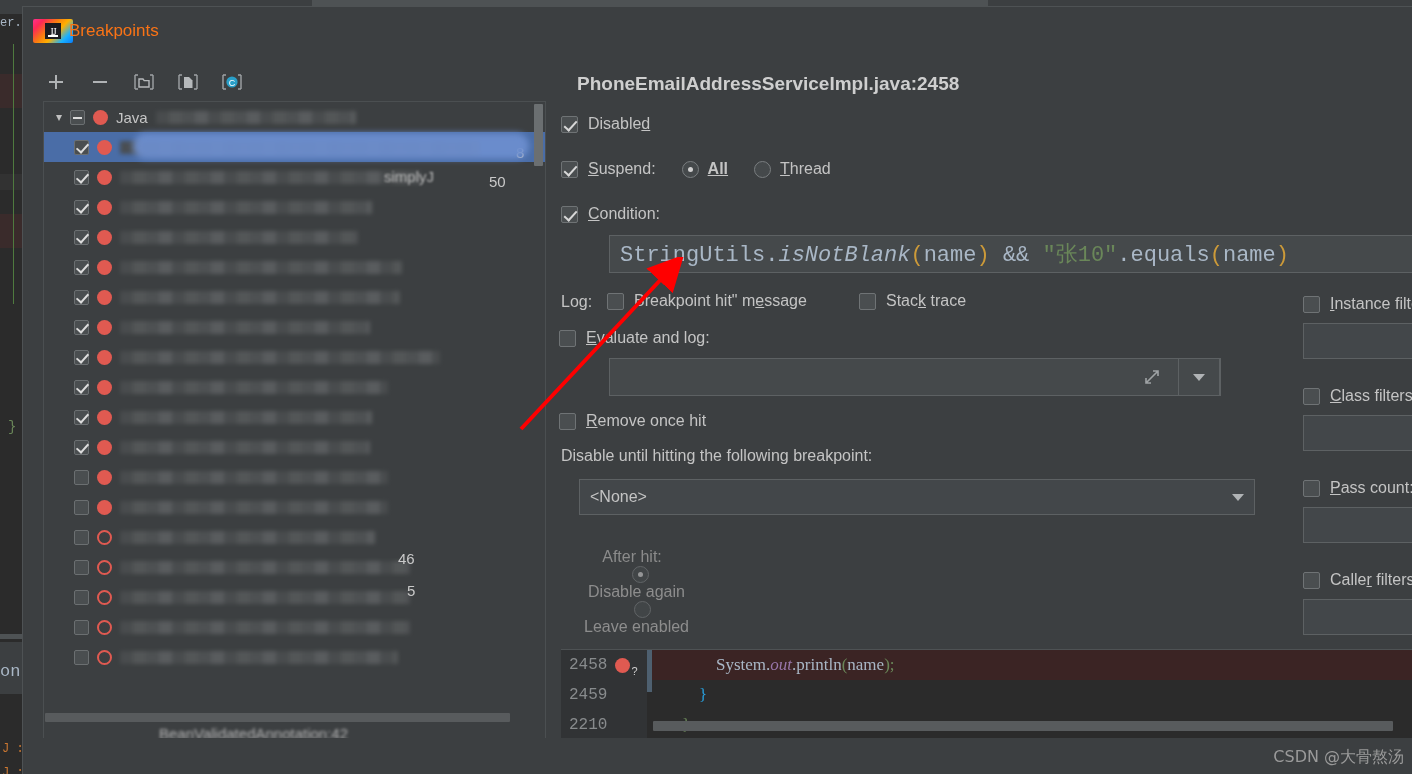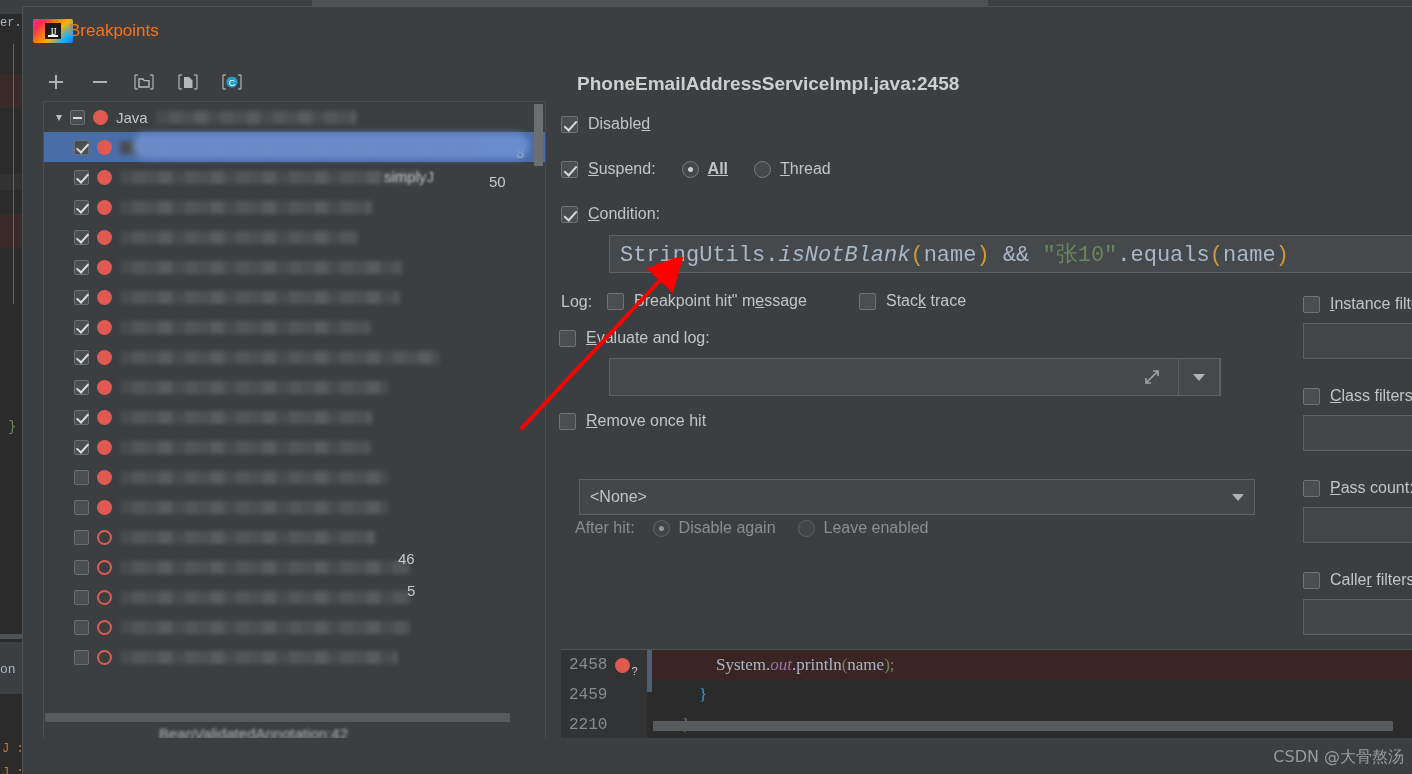--- a/index.html
+++ b/index.html
@@ -16,21 +16,21 @@
   .bg-tab-strip { position: absolute; left: 0; top: 0; width: 312px; height: 14px; background: #3c3f41; }
   .bg-tab-active { position: absolute; left: 312px; top: 0; width: 676px; height: 13px; background: #4e5254; border-bottom: 1px solid #5a5d5f; }
   .bg-tabtext { position: absolute; left: 0; top: 2px; font-size: 12px; color: #a9b7c6; font-family: "Liberation Mono", monospace; white-space: nowrap; }
   .bg-gutterline { position: absolute; left: 13px; top: 30px; width: 1px; height: 260px; background: #4f7a3f; }
   .bg-hl1 { position: absolute; left: 0; top: 60px; width: 26px; height: 34px; background: #3a2b2b; }
   .bg-hl2 { position: absolute; left: 0; top: 200px; width: 26px; height: 34px; background: #3a2b2b; }
   .bg-hl3 { position: absolute; left: 0; top: 160px; width: 26px; height: 16px; background: #323232; }
   .bg-brace { position: absolute; left: 8px; top: 405px; font-size: 14px; color: #6a8759; font-family: "Liberation Mono", monospace; }
   .bg-panelsplit { position: absolute; left: 0; top: 620px; width: 26px; height: 5px; background: #4e5254; }
   .bg-lowpanel { position: absolute; left: 0; top: 628px; width: 26px; height: 52px; background: #3c3f41; }
-  .bg-on { position: absolute; left: 0; top: 648px; font-size: 13px; color: #a9b7c6; font-family: "Liberation Mono", monospace; }
+  .bg-on { position: absolute; left: 0; top: 648px; font-size: 17px; color: #a9b7c6; font-family: "Liberation Mono", monospace; }
   .bg-console { position: absolute; left: 0; top: 690px; width: 26px; bottom: 0; background: #2b2b2b; }
   .bg-log1 { position: absolute; left: 2px; top: 728px; font-size: 12px; color: #cc7832; font-family: "Liberation Mono", monospace; white-space: nowrap; }
   .bg-log2 { position: absolute; left: 2px; top: 752px; font-size: 12px; color: #cc7832; font-family: "Liberation Mono", monospace; white-space: nowrap; }
 
   
   #dialog {
     position: absolute; left: 22px; top: 6px;
     width: 1390px; height: 768px;
     background: #3c3f41;
     border-top: 1px solid #4e5254;
@@ -449,26 +449,27 @@
       <div id="eval-drop">
         <span class="caret-down"></span>
       </div>
     </div>
 
     <div class="chkrow" style="left:18px; top:345px;text-align:right;">
       <span class="chk"></span>
       <span class="chk-label"><span style="text-decoration:underline">R</span>emove once hit</span>
     </div>
 
+    <div class="lbl" style="left:20px; top:380px;">Disable until hitting the following breakpoint:</div>
     <div id="disable-select">
       <span class="val">&lt;None&gt;</span>
       <span class="caret-down"></span>
     </div>
 
-    <div class="chkrow" style="left:34px; top:452px;">
+    <div class="chkrow" style="left:34px; top:481px;flex-direction:column;">
       <span class="lbl dim" style="position:static;">After hit:</span>
       <span class="radio sel" style="margin-left:18px; opacity:.6;"></span>
       <span class="chk-label dim" style="margin-left:9px;">Disable again</span>
       <span class="radio" style="margin-left:22px; opacity:.6;"></span>
       <span class="chk-label dim" style="margin-left:9px;">Leave enabled</span>
     </div>
 
     <div id="filters">
         <div class="filt-block">
           <div class="filt-head">

